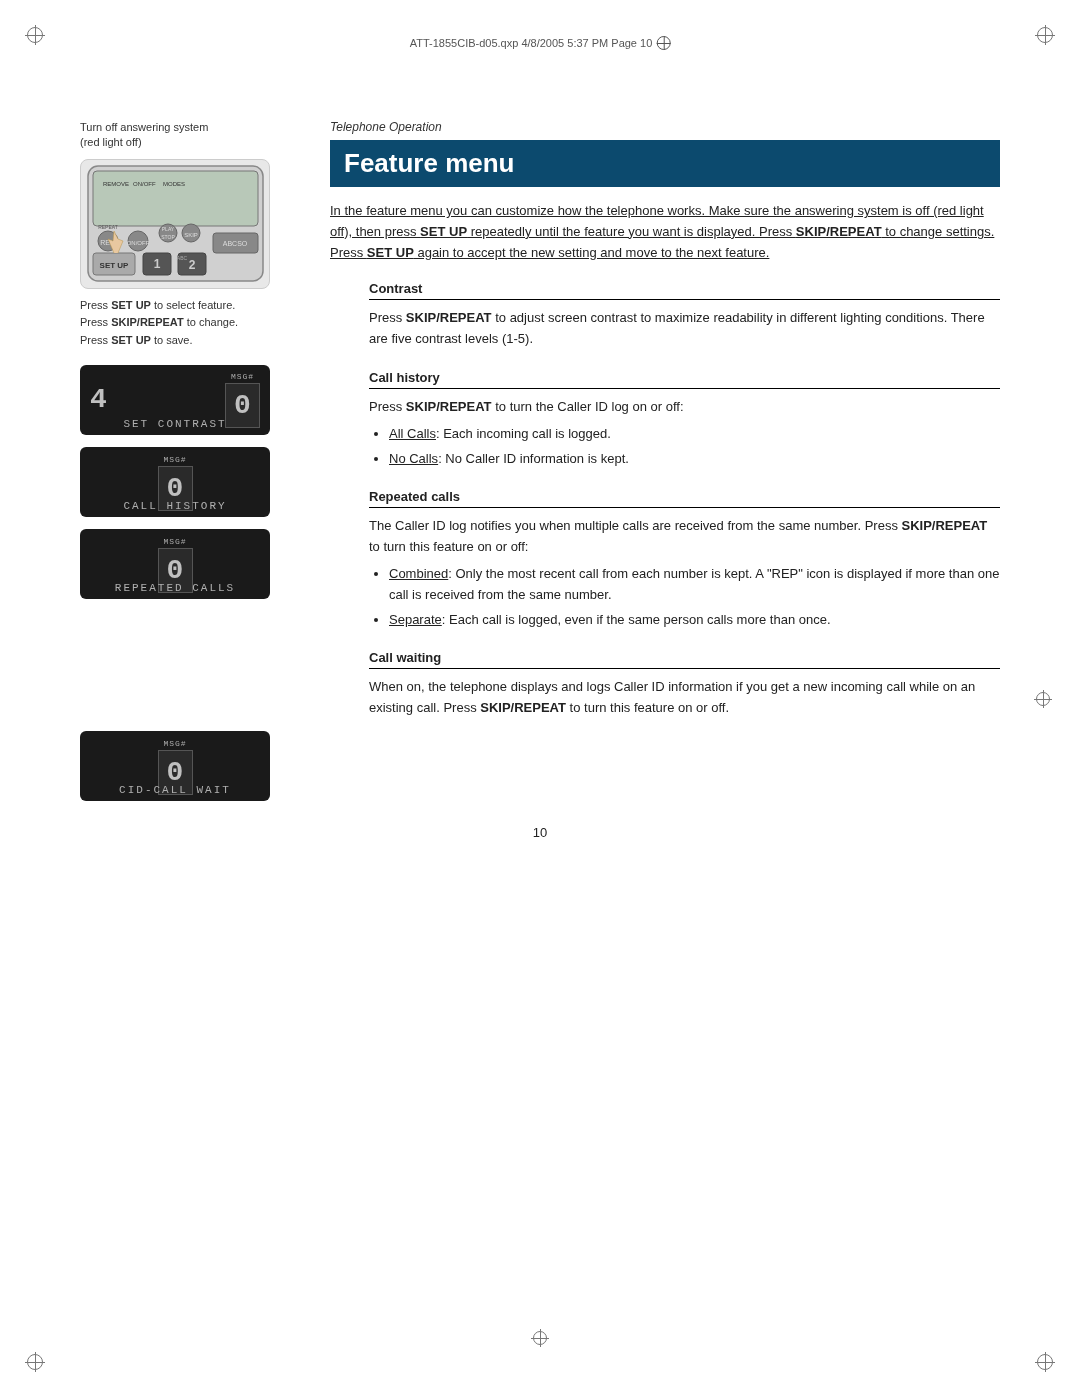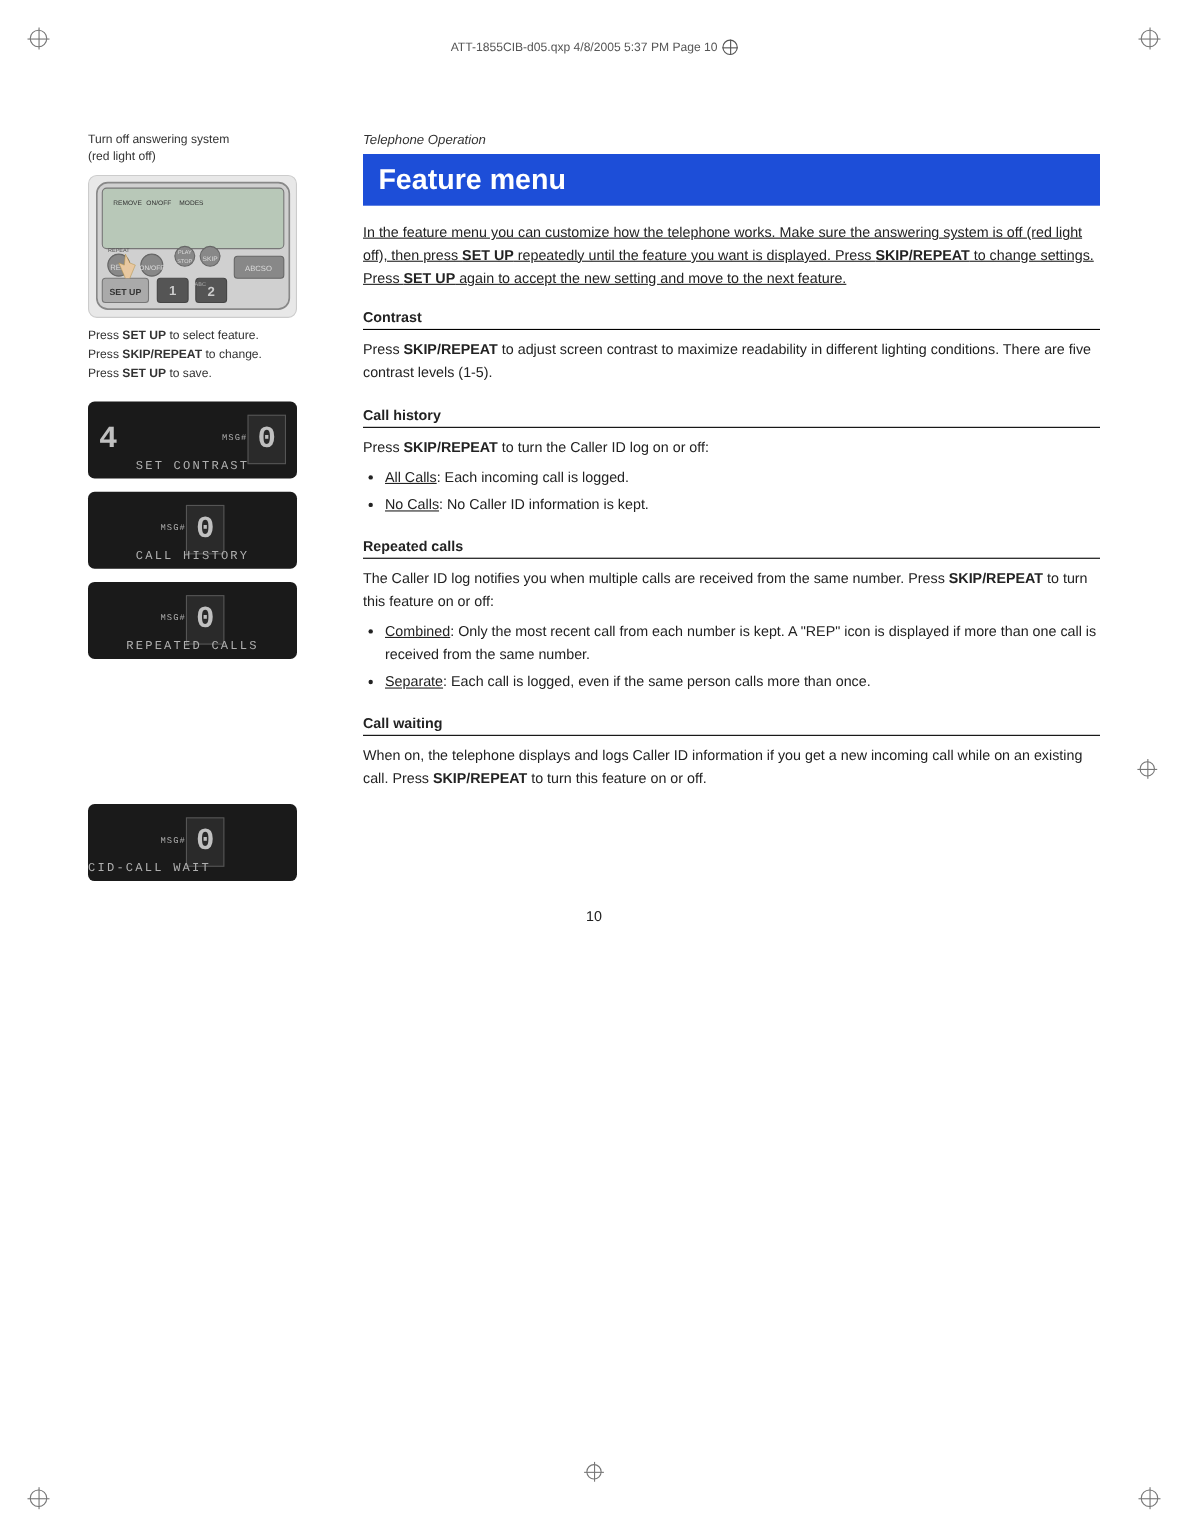--- a/index.html
+++ b/index.html
@@ -141,21 +141,21 @@
       position: relative;
     }
     .lcd-left {
       color: #c8c8c8;
       font-size: 11px;
       font-family: 'Courier New', monospace;
       line-height: 1.5;
     }
     .lcd-right {
       display: flex;
-      flex-direction: row;
+      flex-direction: column;
       align-items: center;
     }
     .lcd-msg {
       font-size: 8px;
       color: #aaa;
       font-family: 'Courier New', monospace;
       letter-spacing: 1px;
       margin-bottom: 2px;
     }
     .lcd-digit-big {
@@ -176,21 +176,21 @@
     .section-heading {
       font-size: 13px;
       font-weight: bold;
       border-bottom: 1px solid #000;
       padding-bottom: 3px;
       margin-bottom: 8px;
     }
 
     
     .feature-title-box {
-      background: #1d4ed8;
+      background: #0c4a6e;
       color: #fff;
       padding: 8px 14px;
       font-size: 26px;
       font-weight: bold;
       margin-bottom: 14px;
       display: inline-block;
       width: 100%;
     }
 
     
@@ -208,20 +208,21 @@
       color: #222;
       text-decoration: underline;
     }
     .intro-text b {
       font-weight: bold;
     }
 
     
     .section-block {
       margin-bottom: 20px;
+      margin-left: 39px;
     }
     .section-body {
       font-size: 13px;
       line-height: 1.6;
       color: #222;
     }
     .section-body b {
       font-weight: bold;
     }
     .section-body ul {
@@ -392,21 +393,21 @@
         </div>
       </div>
 
       <div style="height:120px;"></div>
 
       <div class="lcd-box">
         <div class="lcd-right" style="margin:auto;">
           <div class="lcd-msg">MSG#</div>
           <div class="lcd-digit-big">0</div>
         </div>
-        <div style="position:absolute;bottom:5px;left:0;right:0;text-align:left;">
+        <div style="position:absolute;bottom:5px;left:0;right:0;text-align:center;">
           <span style="color:#b0b0b0;font-family:'Courier New',monospace;font-size:11px;letter-spacing:2px;">CID-CALL WAIT</span>
         </div>
       </div>
 
     </div>
 
     <div class="right-col">
 
       
       <div class="tel-op-label">Telephone Operation</div>

